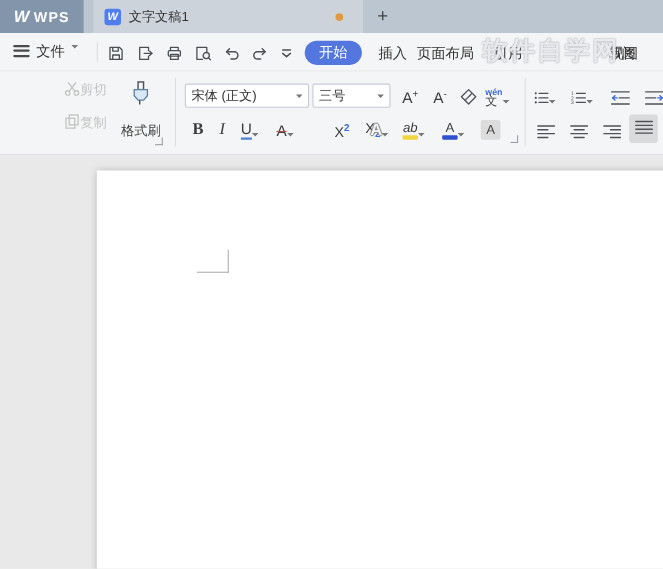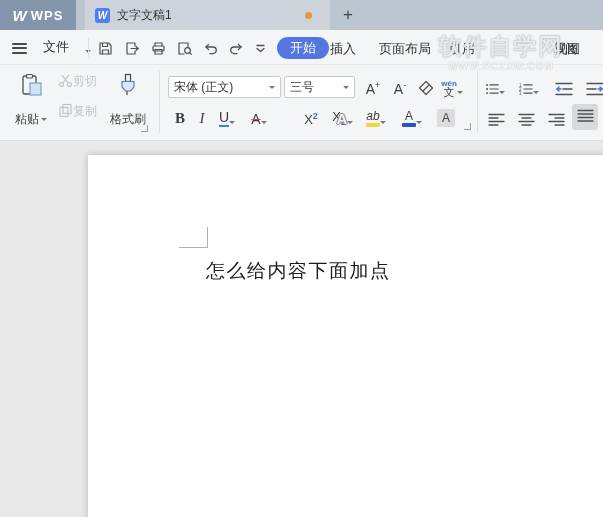--- a/index.html
+++ b/index.html
@@ -18,21 +18,21 @@
   .doc-tab-icon { width:15px; height:15px; background:#4f7df2; border-radius:3px; color:#fff;
                   font-size:10px; font-weight:bold; font-style:italic; display:flex; align-items:center; justify-content:center; }
   .doc-tab-title { font-size:12px; color:#333; margin-left:7px; flex:1; }
   .mod-dot { width:7px; height:7px; border-radius:50%; background:#e09a3c; margin-right:8px; }
   .newtab { position:absolute; left:336px; top:3px; width:24px; height:24px; color:#444;
             font-size:17px; text-align:center; line-height:24px; }
 
   
   .menurow { position:absolute; left:0; top:30px; width:603px; height:35px; background:#f4f5f6;
              border-bottom:1px solid #e7e8ea; }
-  .filemenu { position:absolute; left:12px; top:8px; display:flex; align-items:flex-end; gap:16px; color:#333; font-size:13px; }
+  .filemenu { position:absolute; left:12px; top:8px; display:flex; align-items:flex-start; gap:6px; color:#333; font-size:13px; }
   .hamburger { display:inline-block; width:15px; }
   .hamburger span { display:block; height:2px; background:#4a4a4a; margin:2.5px 0; border-radius:1px; }
   .caret { display:inline-block; width:0; height:0; border:3.5px solid transparent; border-top-color:#777; margin-top:3px; }
   .vsep { position:absolute; width:1px; background:#dcdee1; }
   .qbtn { position:absolute; top:7px; width:23px; height:22px; display:flex; align-items:center; justify-content:center; border-radius:3px; }
   .qbtn svg { display:block; }
   .pill { position:absolute; left:277px; top:7px; height:22px; padding:0 13px; background:#5377de;
           border-radius:11px; color:#fff; font-size:13px; line-height:22px; }
   .mtab { position:absolute; top:10px; font-size:13px; color:#333; }
 
@@ -63,21 +63,21 @@
   .b-italic { font-style:italic; font-size:15px; font-family:"Liberation Serif",serif; }
   .b-under { font-size:14px; border-bottom:2px solid #4a7fd0; line-height:15px; }
   .b-strike { font-size:14px; text-decoration:line-through; text-decoration-color:#b5534d; }
   .supsub { font-size:13px;margin-left:23px; }
   .supsub sup, .supsub sub { color:#3a6bd8; font-size:9px; font-weight:bold; }
   .b-effect { font-size:15px; font-weight:bold; color:#f4f5f6; text-shadow:0 0 1px #888, 1px 0 1px #888, -1px 0 1px #888, 0 1px 1px #888, 0 -1px 1px #888; }
   .colorbtn { display:flex; flex-direction:column; align-items:center; line-height:11px; }
   .colorbtn .glyph { font-size:12px; }
   .colorbar { width:14px; height:4px; border-radius:1px; margin-top:1px; }
   .shadebtn { background:#dcdcdc; border-radius:2px; width:18px; height:18px; display:flex; align-items:center; justify-content:center; font-size:12px; color:#444; }
-  .phonetic { display:flex; flex-direction:column; align-items:center; line-height:9px; }
+  .phonetic { display:flex; flex-direction:column; align-items:flex-start; line-height:9px; }
   .phonetic .py { font-size:8px; color:#3a6bd8; font-weight:bold; }
   .phonetic .han { font-size:11px; color:#3d3d3d; }
   .growshrink { font-size:14px; color:#3d3d3d; }
   .growshrink sup { font-size:9px; }
 
   
   .docarea { position:absolute; left:0; top:141px; width:603px; height:376px; background:#e9e9e9; overflow:hidden; }
   .page { position:absolute; left:88px; top:14px; width:540px; height:400px; background:#fff;
           box-shadow:0 0 7px rgba(0,0,0,0.22); }
   .margin-v { position:absolute; left:119px; top:72px; width:1px; height:21px; background:#b0b0b0; }
@@ -156,45 +156,33 @@
         </svg>
     </div>
     <div class="qbtn" style="left:249px;">
       <svg width="15" height="15" viewBox="0 0 15 15" fill="none" stroke="#4b5056" stroke-width="1.3" stroke-linecap="round" stroke-linejoin="round">
         <path d="M4 4.5h7"></path>
           <path d="M4 7.5l3.5 3 3.5-3"></path>
         </svg>
     </div>
 
     <div class="pill">开始</div>
-    <div class="mtab" style="left:330px;">插入</div>
+    <div class="mtab" style="left:344px;">插入</div>
     <div class="mtab" style="left:379px;">页面布局</div>
     <div class="mtab" style="left:449px;">引用</div>
     <div class="mtab" style="left:504px;margin-left:48px;">审阅</div>
     <div class="mtab" style="left:554px;">视图</div>
   </div>
 
   <div class="watermark">
     <div class="wm1">软件自学网</div>
-    <div class="wm2">WWW.RCZXW.COM</div>
   </div>
 
   <div class="ribbon">
 
-    <div class="bigbtn" style="left:8px;">
-      <svg width="27" height="27" viewBox="0 0 27 27">
-        <rect x="5" y="4" width="13" height="18" rx="1.5" fill="none" stroke="#4e5256" stroke-width="1.3"></rect>
-        <rect x="8.5" y="2.5" width="6" height="3.5" rx="1" fill="#f4f5f6" stroke="#4e5256" stroke-width="1.2"></rect>
-        <rect x="12" y="11" width="11" height="12" fill="#cfe2f7" stroke="#7aa2cc" stroke-width="1.2"></rect>
-      </svg>
-      <span class="biglabel">
-          <span>粘贴</span>
-          <span class="caret"></span>
-        </span>
-    </div>
 
     <div class="smallbtn disabled" style="left:58px; top:8px;">
       <svg width="15" height="15" viewBox="0 0 15 15" fill="none" stroke="#c4c4c4" stroke-width="1.2">
         <circle cx="3.5" cy="11.5" r="2"></circle>
           <circle cx="11.5" cy="11.5" r="2"></circle>
           <path d="M4.8 10L11 2M10.2 10L4 2"></path>
         </svg>
       <span>剪切</span>
     </div>
     <div class="smallbtn disabled" style="left:58px; top:38px;">
@@ -351,17 +339,16 @@
         </svg>
       </div>
     <div class="fmtbtn" style="left:601px; width:22px;">
       </div>
   </div>
 
   <div class="docarea">
     <div class="page">
       <div class="margin-v"></div>
       <div class="margin-h"></div>
-      <div class="doc-text">怎么给内容下面加点</div>
     </div>
   </div>
 
 </div>
 
 </body></html>

